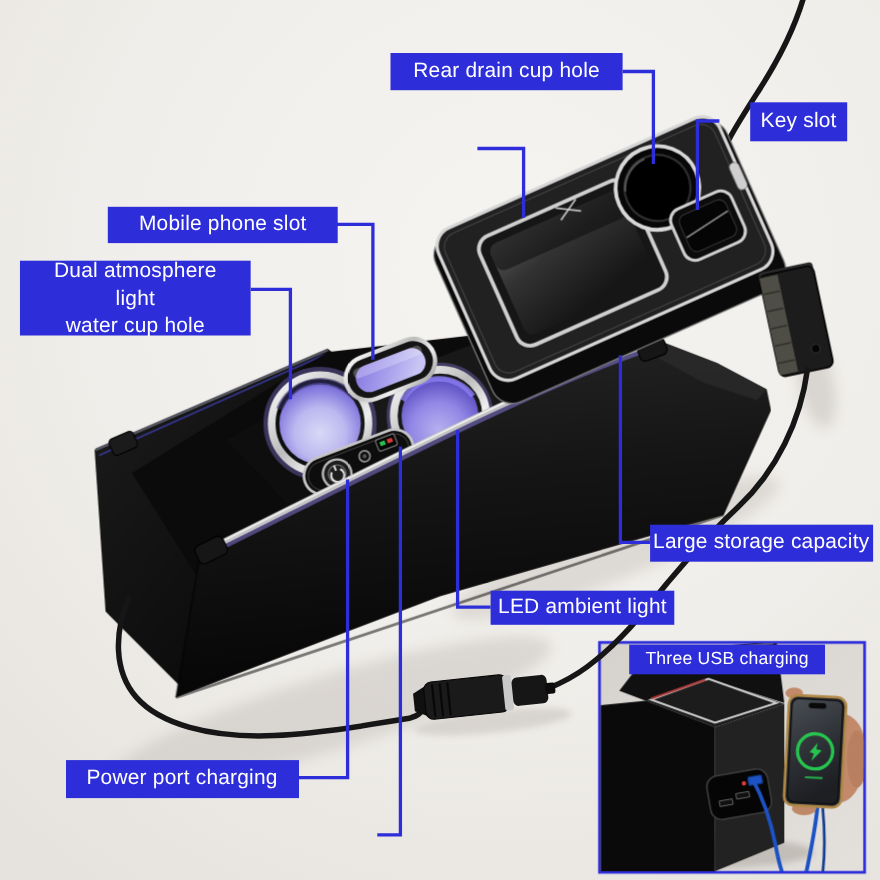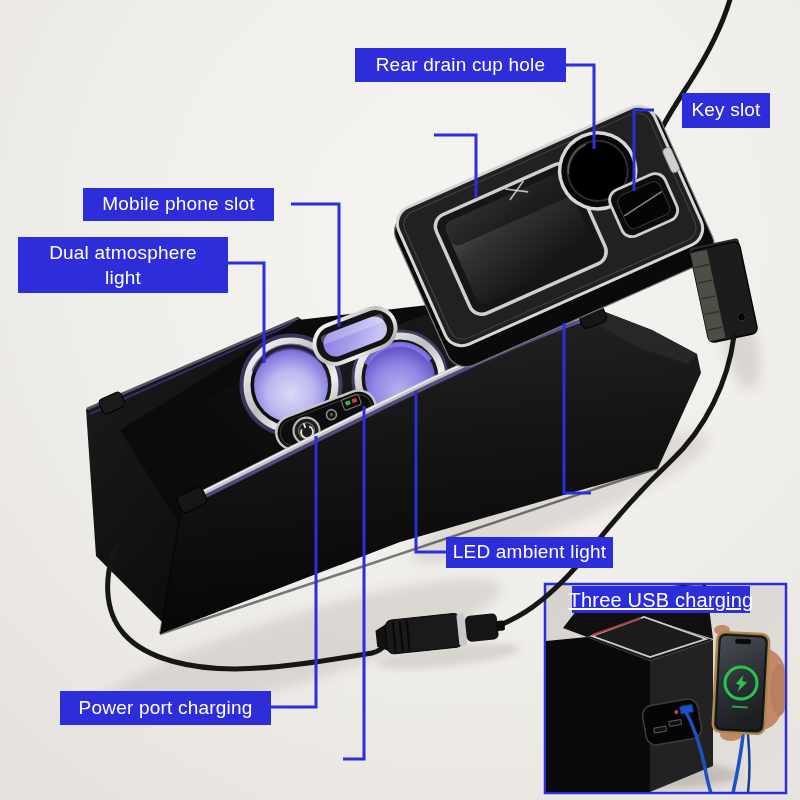--- a/index.html
+++ b/index.html
@@ -12,21 +12,21 @@
   #stage{position:relative;width:800px;height:800px;overflow:hidden;background:var(--background);}
   #scene{position:absolute;left:0;top:0;}
   .label{
     position:absolute;
     background:var(--label_bg);
     color:var(--label_text);
     display:flex;align-items:center;justify-content:center;text-align:center;
     font-size:19px;line-height:1.2;letter-spacing:.2px;
     box-sizing:border-box;padding:0 24px;white-space:nowrap;
   }
-  .label.small{font-size:20px;text-decoration:underline;}
+  .label.small{font-size:16px;}
   .label .two-line{white-space:normal;line-height:25px;font-size:19px;}
 </style>
 </head>
 <body>
 
 <div id="stage">
 
 <svg id="scene" width="800" height="800" viewBox="0 0 800 800">
   <defs>
     <radialGradient id="bgGrad" cx="58%" cy="30%" r="85%">
@@ -289,28 +289,30 @@
     <path d="M271,707 H316 V436"></path>
     <path d="M343,759 H364 V406"></path>
   </g>
 </svg>
 
 <div class="label" style="left:355px;top:48px;width:211px;height:34px;">Rear drain cup hole</div>
 
 <div class="label" style="left:654px;top:93px;width:88px;height:35px;margin-left:28px;">Key slot</div>
 
 
-<div class="label" style="left:83px;top:188px;width:191px;height:33px;">Mobile phone slot</div>
-
-<div class="label" style="left:18px;top:237px;width:210px;height:56px;justify-content:center;">
+<div class="label" style="left:98px;top:188px;width:209px;height:33px;">Mobile phone slot</div>
+
+<div class="label" style="left:18px;top:237px;width:210px;height:68px;justify-content:center;">
   <div class="two-line">
     <span>Dual atmosphere light</span><br>
+    <span>water cup hole</span>
   </div>
 </div>
 
+<div class="label" style="left:591px;top:477px;width:202px;height:33px;">Large storage capacity</div>
 
 <div class="label" style="left:446px;top:537px;width:167px;height:31px;text-align:center;">LED ambient light</div>
 
 <div class="label small" style="left:572px;top:586px;width:178px;height:27px;">Three USB charging</div>
 
 <div class="label" style="left:60px;top:691px;width:211px;height:34px;">Power port charging</div>
 
 
 </div>
 

